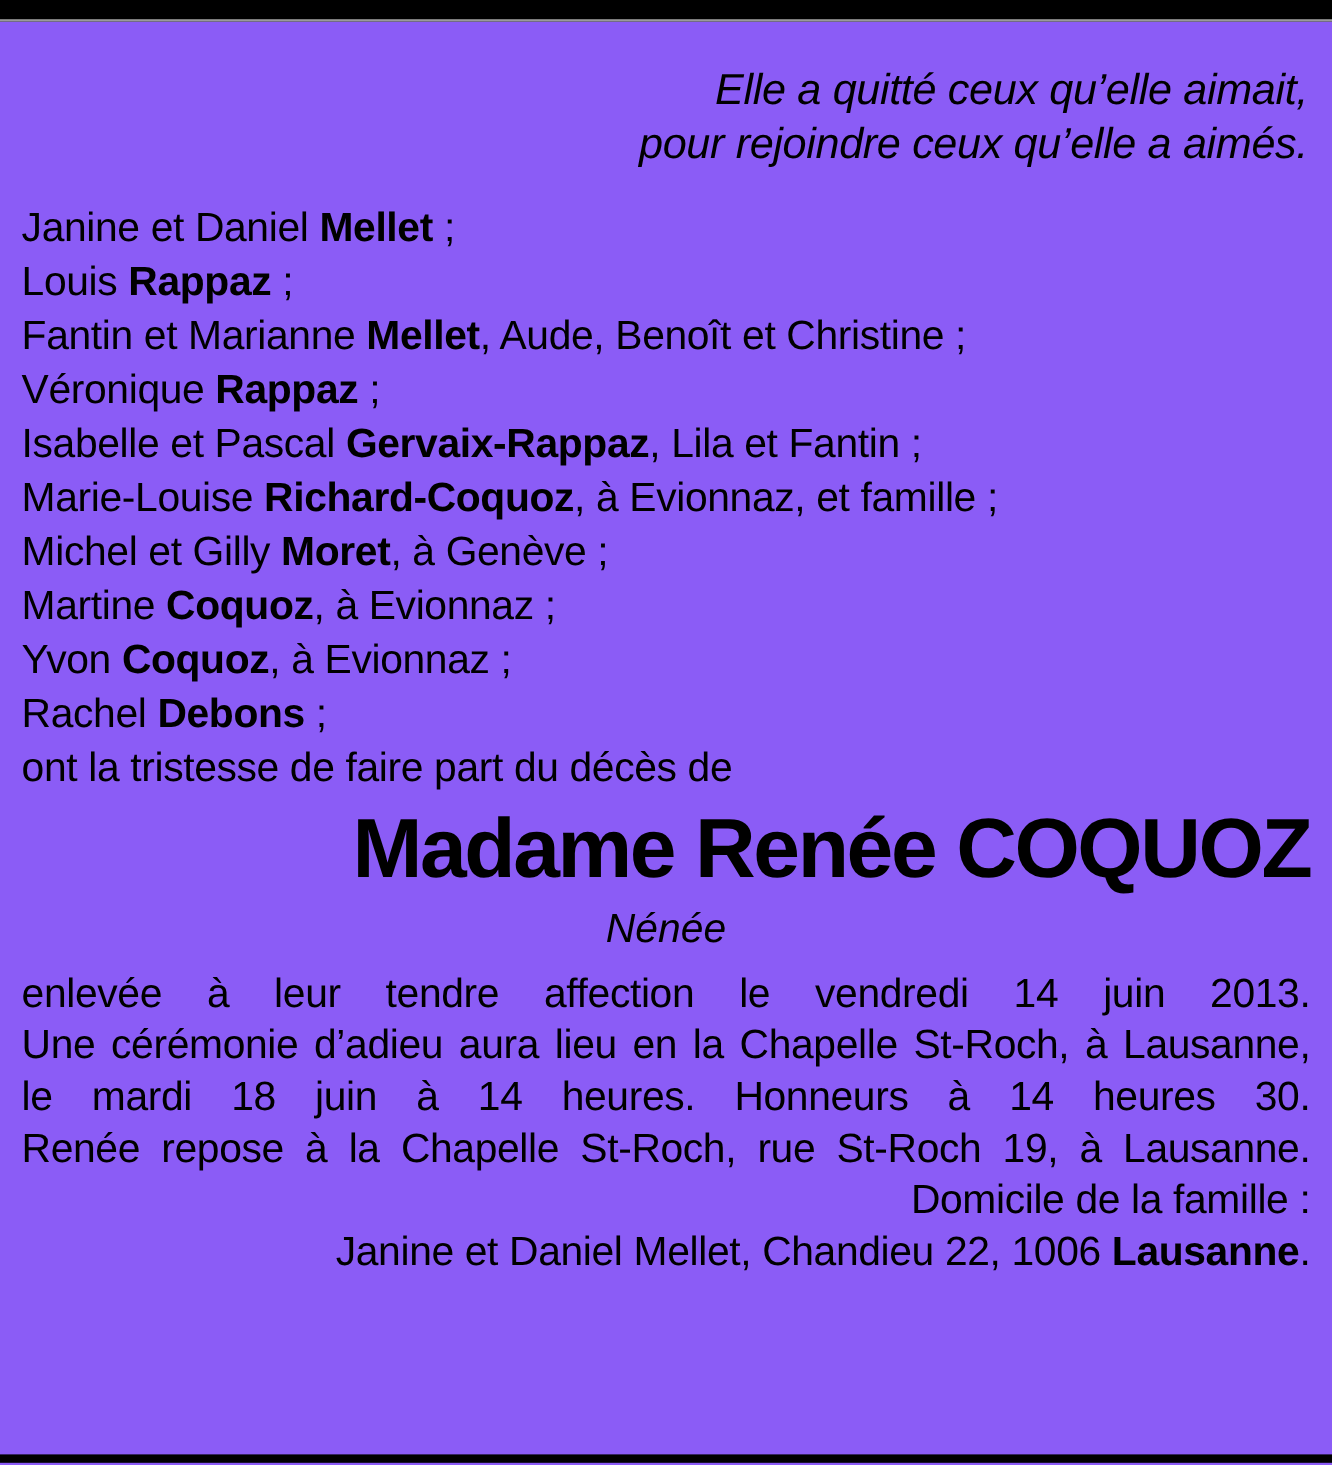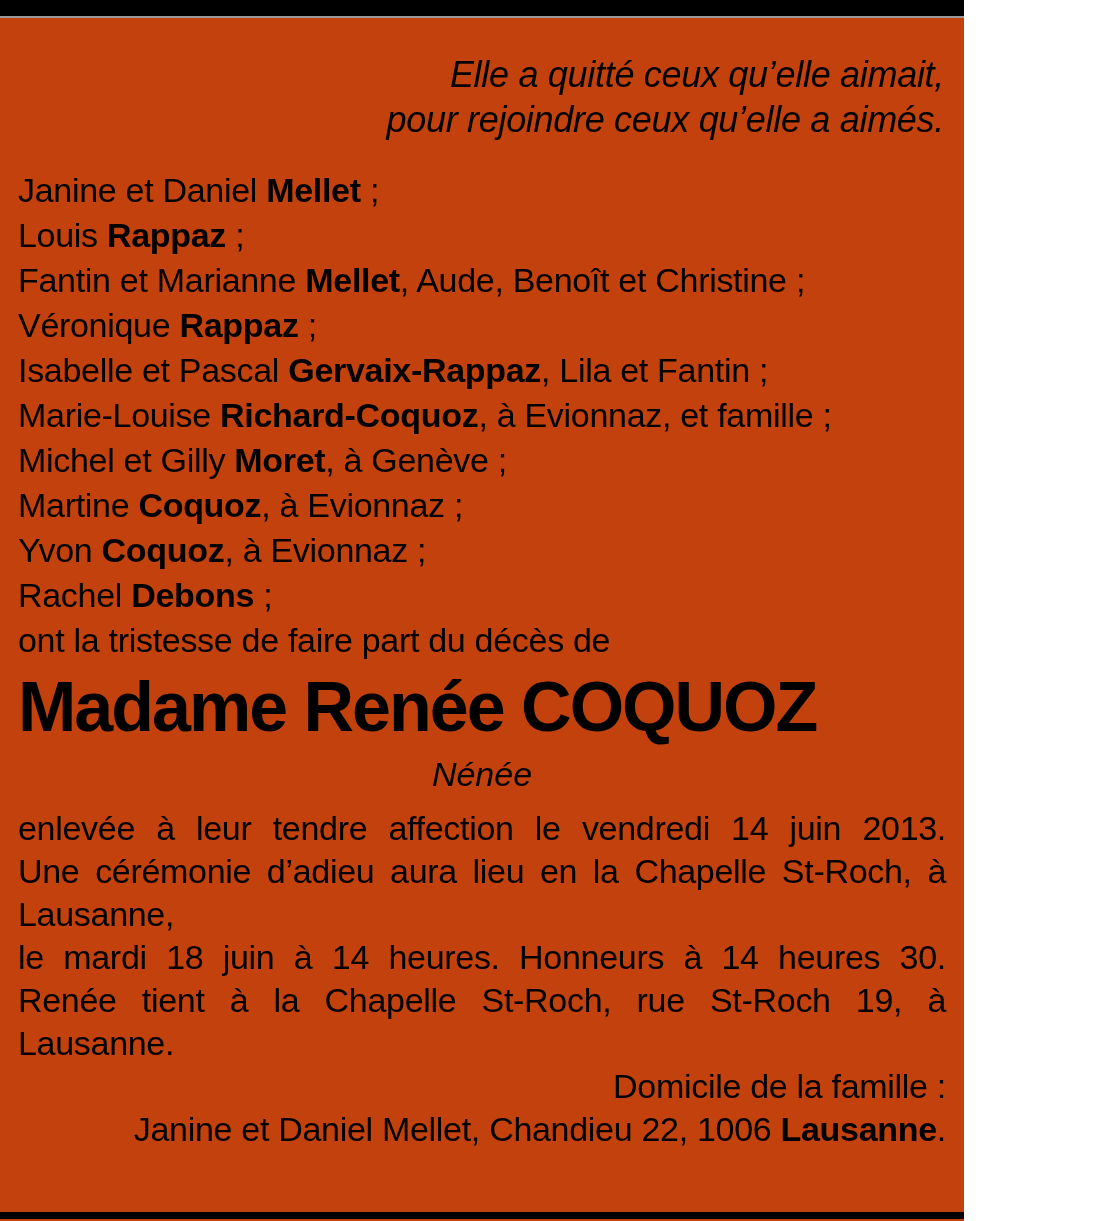--- a/index.html
+++ b/index.html
@@ -2,23 +2,23 @@
 <html><head>
 <meta charset="utf-8">
 <style>
   html, body {
     margin: 0;
     padding: 0;
     background: #ffffff;
   }
   .page {
     position: relative;
-    width: 964px;
+    width: 1110px;
     height: 1221px;
-    background: #c2410c;
+    background: #8b5cf6;
     color: #000000;
     font-family: "Liberation Sans", "DejaVu Sans", sans-serif;
     font-stretch: condensed;
     display: flex;
     flex-direction: column;
     overflow: hidden;
     box-sizing: border-box;
   }
   .rule-top {
     height: 16px;
@@ -47,21 +47,21 @@
   }
   .family-list {
     margin-top: 26px;
     font-size: 34px;
     line-height: 45px;
     letter-spacing: -0.3px;
   }
   .family-list .row { white-space: nowrap; }
   .deceased-name {
     margin: 2px 0 0 0;
-    text-align: left;
+    text-align: right;
     font-size: 70px;
     line-height: 84px;
     font-weight: bold;
     letter-spacing: -2px;
   }
   .nickname {
     margin-top: 4px;
     text-align: center;
     font-style: italic;
     font-size: 34px;
@@ -114,21 +114,21 @@
       <div class="row">ont la tristesse de faire part du décès de</div>
     </div>
 
     <h1 class="deceased-name">Madame Renée COQUOZ</h1>
     <div class="nickname">Nénée</div>
 
     <div class="announcement">
       <div class="jline">enlevée à leur tendre affection le vendredi 14 juin 2013.</div>
       <div class="jline">Une cérémonie d’adieu aura lieu en la Chapelle St-Roch, à Lausanne,</div>
       <div class="jline">le mardi 18 juin à 14 heures. Honneurs à 14 heures 30.</div>
-      <div class="jline">Renée tient à la Chapelle St-Roch, rue St-Roch 19, à Lausanne.</div>
+      <div class="jline">Renée repose à la Chapelle St-Roch, rue St-Roch 19, à Lausanne.</div>
       <div class="pline">Domicile de la famille :</div>
       <div class="pline"><span>Janine et Daniel Mellet, Chandieu 22, 1006 </span><b>Lausanne</b><span>.</span></div>
     </div>
 
 
   </div>
 
   <div class="rule-bottom"></div>
 </div>
 

